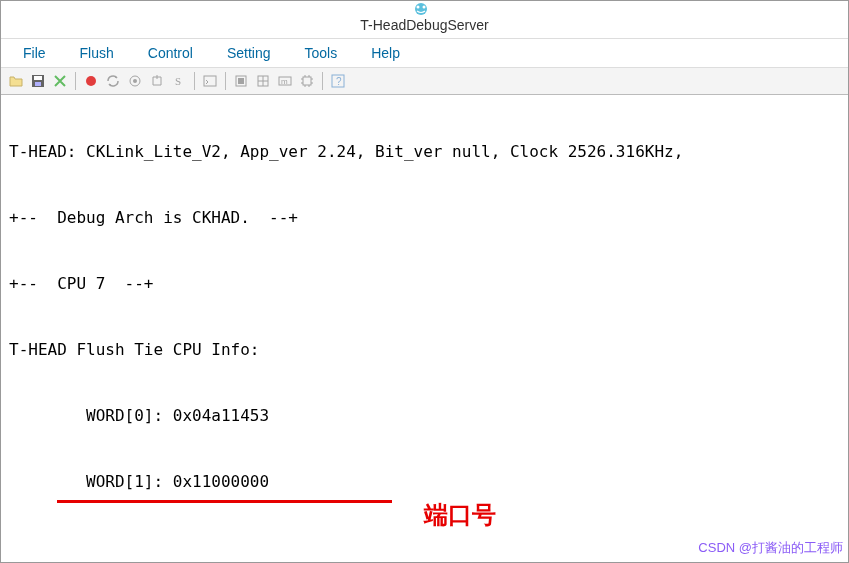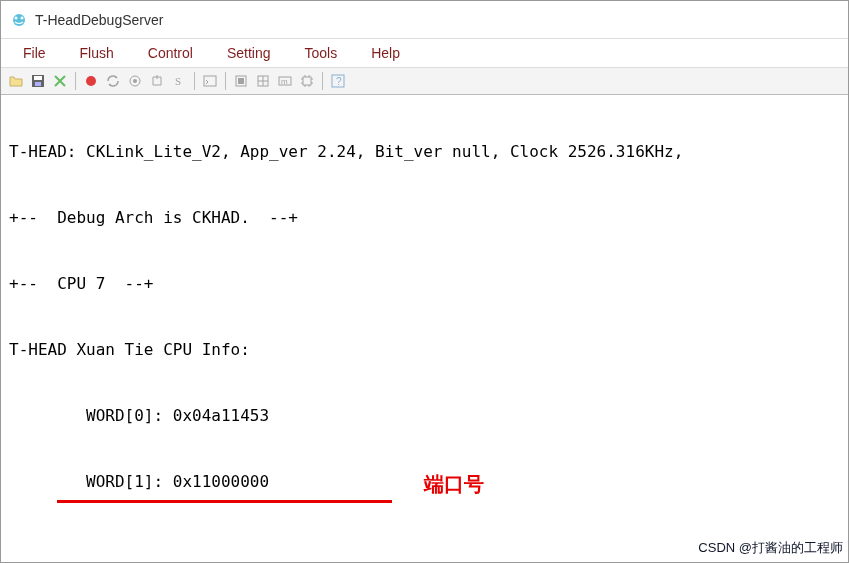--- a/index.html
+++ b/index.html
@@ -18,20 +18,21 @@
       display: flex;
       flex-direction: column;
     }
     .titlebar {
       height: 38px;
       background: #fff;
       display: flex;
       align-items: center;
       padding: 0 10px;
       border-bottom: 1px solid #ddd;
+      flex-direction: column;
     }
     .app-icon {
       width: 16px;
       height: 16px;
       margin-right: 8px;
       display: flex;
       align-items: center;
       justify-content: center;
     }
     .app-icon svg { width: 16px; height: 16px; }
@@ -42,21 +43,21 @@
     }
     .menubar {
       height: 28px;
       display: flex;
       align-items: center;
       padding: 0 12px;
       background: #fff;
     }
     .menu-item {
       font-size: 14px;
-      color: #7f1d1d;
+      color: #0369a1;
       padding: 4px 10px;
       cursor: pointer;
       margin-right: 14px;
     }
     .toolbar {
       height: 28px;
       background: #f4f4f4;
       border-top: 1px solid #ddd;
       border-bottom: 1px solid #bbb;
       display: flex;
@@ -89,35 +90,36 @@
       padding: 2px 8px;
       white-space: pre;
       overflow: hidden;
       position: relative;
     }
     .content-line { display: block; }
     .annotation {
       position: absolute;
       color: #e60000;
       font-family: 'SimSun', 'NSimSun', sans-serif;
-      font-size: 20px;
+      font-size: 24px;
       font-weight: bold;
       text-shadow: 0 0 2px #fff, 0 0 2px #fff;
+      margin-top: 31px;
     }
     .underline-red {
       position: absolute;
       height: 3px;
       background: #e60000;
     }
     .watermark {
       position: absolute;
       bottom: 6px;
       right: 6px;
       font-size: 13px;
-      color: #0f172a;
+      color: #8b5cf6;
       font-family: Arial, sans-serif;
     }
   </style>
 </head>
 <body>
 
 <div class="window">
   <div class="titlebar">
     <span class="app-icon">
       <svg viewBox="0 0 16 16">
@@ -224,21 +226,21 @@
           <rect x="2" y="2" width="12" height="12" fill="none" stroke="#69c"></rect>
           <text x="6" y="12" font-size="10" fill="#69c">?</text>
         </svg>
     </span>
   </div>
 
   <div class="content">
     <span class="content-line">T-HEAD: CKLink_Lite_V2, App_ver 2.24, Bit_ver null, Clock 2526.316KHz,</span>
     <span class="content-line">+--  Debug Arch is CKHAD.  --+</span>
     <span class="content-line">+--  CPU 7  --+</span>
-    <span class="content-line">T-HEAD Xuan Tie CPU Info:</span>
+    <span class="content-line">T-HEAD Flush Tie CPU Info:</span>
     <span class="content-line">        WORD[0]: 0x04a11453</span>
     <span class="content-line">        WORD[1]: 0x11000000</span>
     
     
     
     
     
     
     
     

